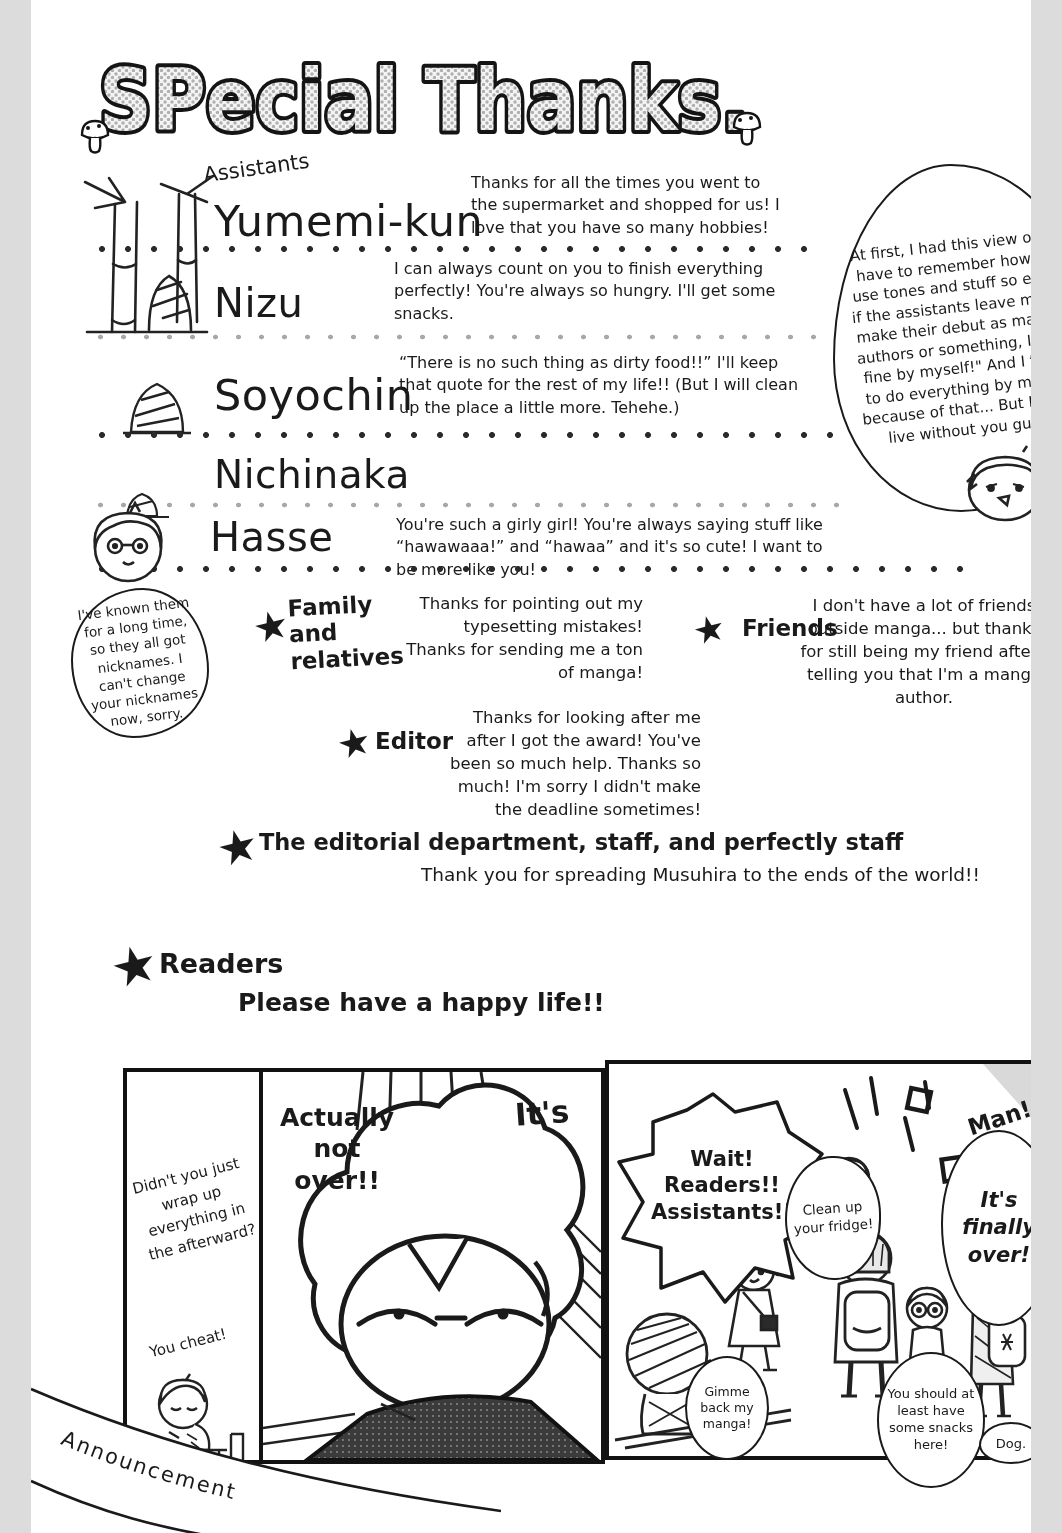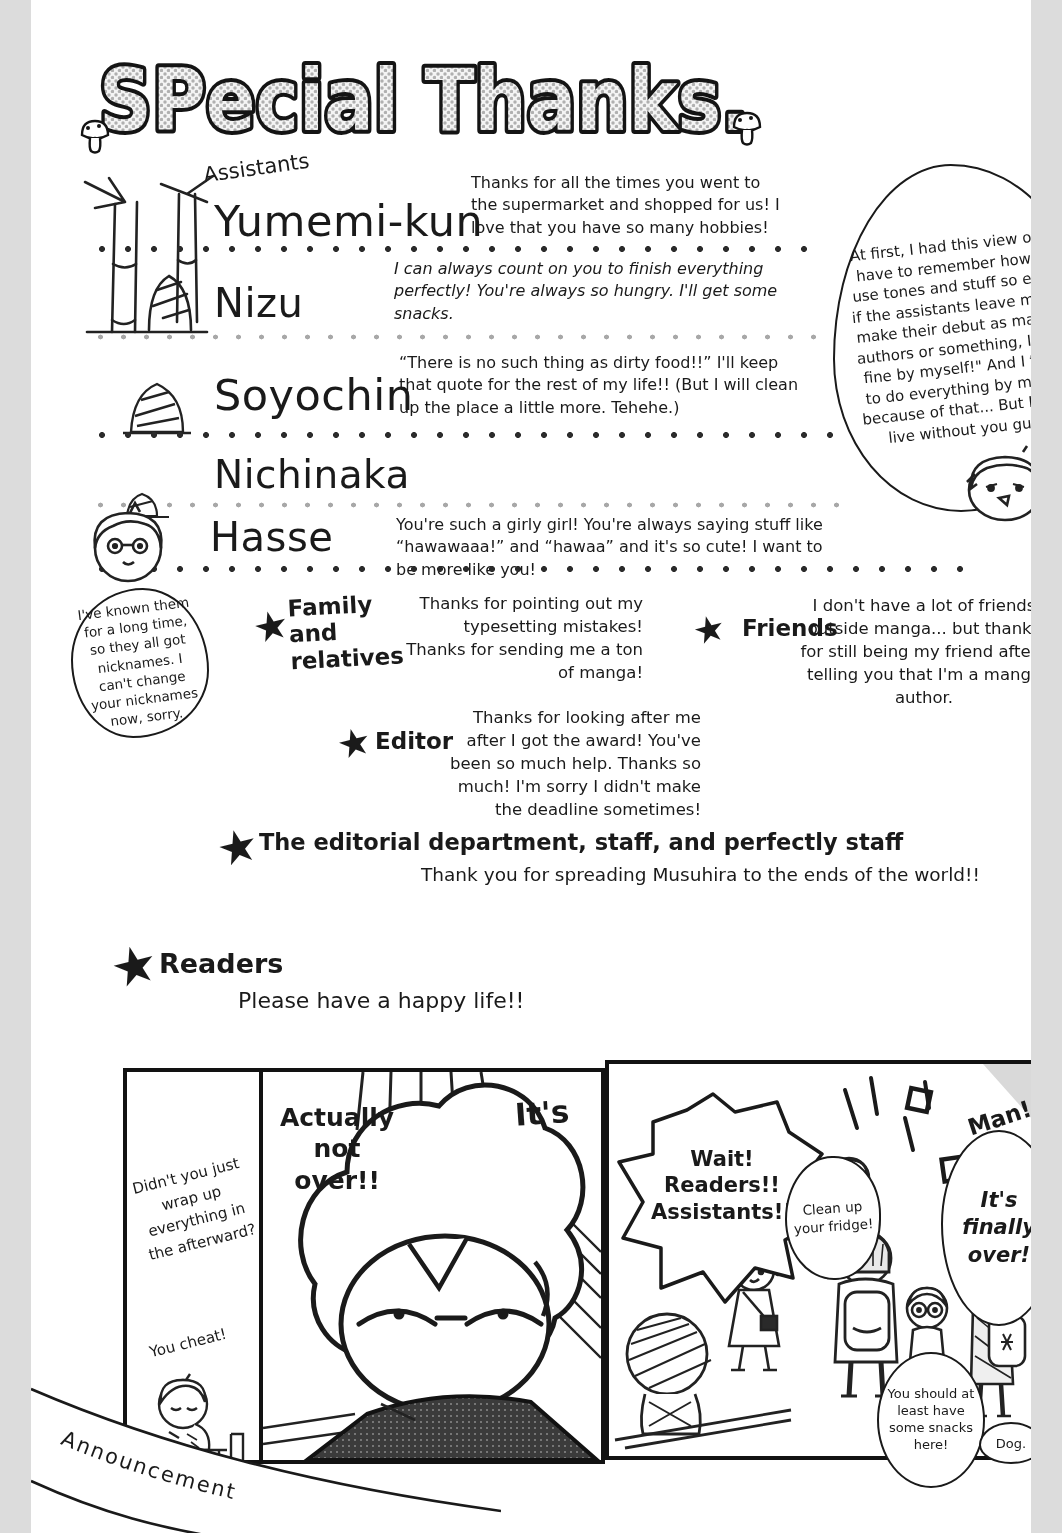--- a/index.html
+++ b/index.html
@@ -63,21 +63,21 @@
       <path d="M96,134 L130,122 M100,118 L124,110 M106,146 L132,138"></path>
       <path d="M30,160 L150,160"></path>
     </g>
   </svg>
 
   <div class="abs name" style="left:183px;top:196px;font-size:43px;">Yumemi-kun</div>
   <div class="abs comment" style="left:440px;top:172px;width:318px;">Thanks for all the times you went to the supermarket and shopped for us! I love that you have so many hobbies!</div>
   <div class="abs dotline" style="left:58px;top:244px;width:735px;"></div>
 
   <div class="abs name" style="left:183px;top:280px;">Nizu</div>
-  <div class="abs comment" style="left:363px;top:258px;width:395px;font-style:italic;">I can always count on you to finish everything perfectly! You're always so hungry. I'll get some snacks.</div>
+  <div class="abs comment" style="left:363px;top:258px;width:395px;">I can always count on you to finish everything perfectly! You're always so hungry. I'll get some snacks.</div>
   <div class="abs dotline light" style="left:58px;top:332px;width:750px;"></div>
 
   <svg class="abs" style="left:86px;top:376px" width="80" height="62" viewBox="0 0 80 62">
     <g fill="#fff" stroke="#222" stroke-width="2.4">
       <path d="M14,56 Q16,18 40,8 Q66,20 66,56 Z"></path>
       <path d="M18,40 L58,28 M24,24 L52,16 M20,50 L62,42" fill="none"></path>
       <path d="M6,57 L74,57" fill="none"></path>
     </g>
   </svg>
   <div class="abs name" style="left:183px;top:370px;font-size:43px;">Soyochin</div>
@@ -143,21 +143,21 @@
   <div class="abs star" style="left:306px;top:724px;font-size:38px;">★</div>
   <div class="abs seclabel" style="left:344px;top:728px;font-size:23px;">Editor</div>
   <div class="abs comment" style="left:418px;top:706px;width:252px;text-align:right;font-size:16.5px;">Thanks for looking after me after I got the award! You've been so much help. Thanks so much! I'm sorry I didn't make the deadline sometimes!</div>
 
   <div class="abs star" style="left:186px;top:824px;font-size:46px;">★</div>
   <div class="abs seclabel" style="left:228px;top:830px;font-size:22.5px;white-space:nowrap;">The editorial department, staff, and perfectly staff</div>
   <div class="abs" style="left:390px;top:864px;font-size:18.5px;white-space:nowrap;">Thank you for spreading Musuhira to the ends of the world!!</div>
 
   <div class="abs star" style="left:80px;top:940px;font-size:52px;">★</div>
   <div class="abs seclabel" style="left:128px;top:948px;font-size:27px;">Readers</div>
-  <div class="abs" style="left:207px;top:988px;font-size:22px;white-space:nowrap;">Please have a happy life!!</div>
+  <div class="abs" style="left:207px;top:988px;font-size:25px;white-space:nowrap;font-weight:bold;">Please have a happy life!!</div>
 
   <div class="abs panel" style="left:92px;top:1068px;width:482px;height:396px;">
     <div class="abs" style="left:132px;top:0;width:4px;height:100%;background:#121212;"></div>
 
     <div class="abs" style="left:6px;top:92px;width:122px;font-size:15px;line-height:1.5;text-align:center;transform:rotate(-14deg);">Didn't you just wrap up everything in the afterward?</div>
     <div class="abs" style="left:16px;top:262px;width:90px;font-size:15px;text-align:center;transform:rotate(-14deg);">You cheat!</div>
 
     <svg class="abs" style="left:4px;top:300px" width="126" height="90" viewBox="0 0 126 90">
       <g fill="#fff" stroke="#222" stroke-width="2.4">
         <circle cx="52" cy="32" r="24"></circle>
@@ -292,20 +292,23 @@
 
     <div class="abs bubble" style="left:176px;top:92px;width:96px;height:124px;border-radius:50% 50% 48% 52% / 52% 48% 50% 50%;padding:6px;">
       <div style="font-size:13.5px;line-height:1.3;transform:rotate(-4deg);">Clean up your fridge!</div>
     </div>
 
     <div class="abs shout" style="left:358px;top:40px;font-size:23px;transform:rotate(-18deg);">Man!</div>
     <div class="abs bubble" style="left:332px;top:66px;width:116px;height:196px;border-radius:50% 50% 50% 50% / 48% 48% 52% 52%;padding:8px;font-style:italic;">
       <div style="font-size:21px;font-weight:bold;line-height:1.3;">It's finally over!</div>
     </div>
 
+    <div class="abs bubble" style="left:76px;top:292px;width:84px;height:104px;border-radius:50%;padding:5px;">
+      <div style="font-size:12.5px;line-height:1.3;">Gimme back my manga!</div>
+    </div>
 
     <div class="abs bubble" style="left:268px;top:288px;width:108px;height:136px;border-radius:50%;padding:6px;">
       <div style="font-size:13px;line-height:1.3;">You should at least have some snacks here!</div>
     </div>
 
     <div class="abs bubble" style="left:370px;top:358px;width:64px;height:42px;border-radius:50% 50% 50% 50%/55% 55% 45% 45%;padding:2px;">
       <div style="font-size:13px;">Dog.</div>
     </div>
   </div>
 

